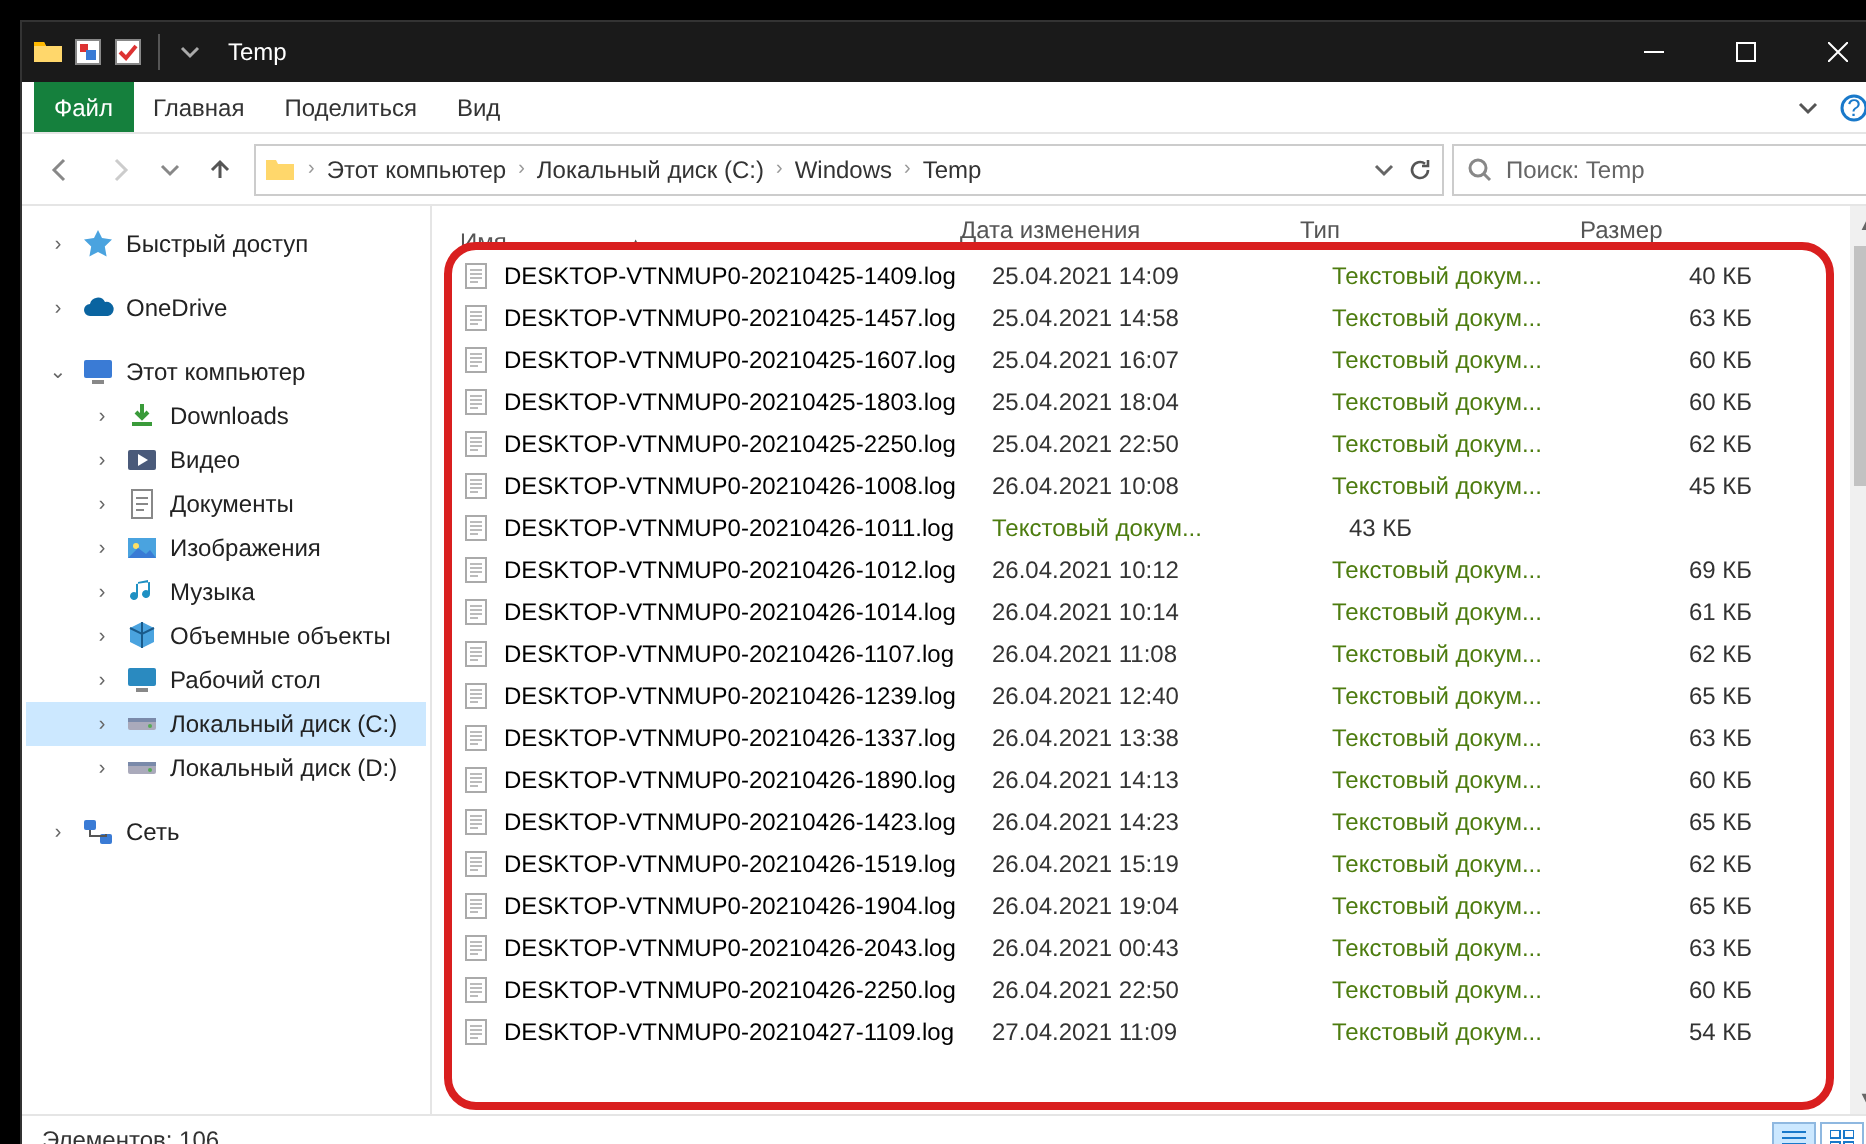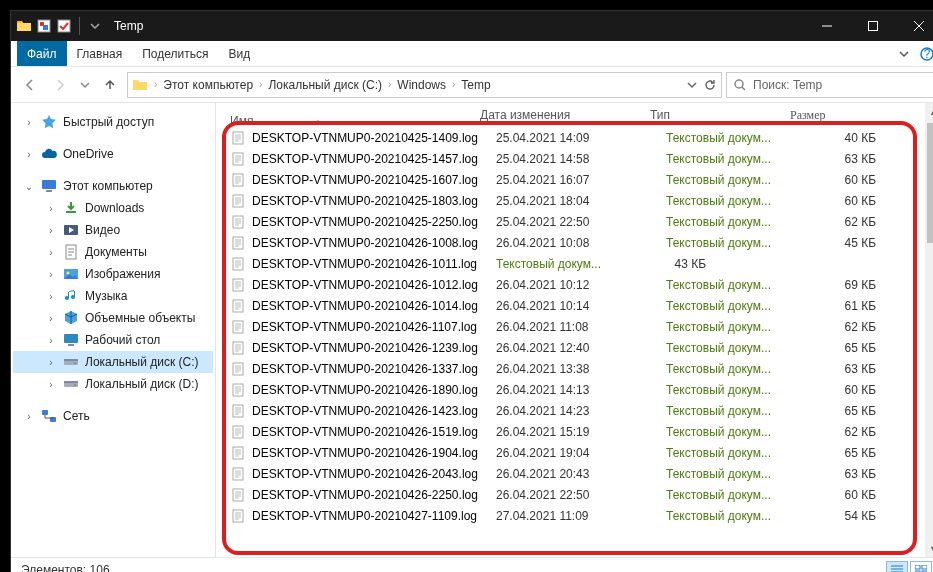--- a/index.html
+++ b/index.html
@@ -9,21 +9,21 @@
 .titlebar-icons { display:flex; align-items:center; padding:0 4px; gap:2px; }
 .ti { width:18px; height:18px; display:flex; align-items:center; justify-content:center; }
 .ti svg { display:block; }
 .sep { width:1px; height:18px; background:#555; margin:0 4px; }
 .title-dd { width:10px; height:10px; margin-left:4px; }
 .title-text { margin-left:10px; font-size:12px; }
 .winctrls { margin-left:auto; display:flex; }
 .winbtn { width:46px; height:30px; display:flex; align-items:center; justify-content:center; color:#fff; }
 .menubar { height:26px; background:#fff; border-bottom:1px solid #e5e5e5; display:flex; align-items:stretch; padding-left:6px; }
 .menuitem { padding:0 10px; display:flex; align-items:center; color:#333; cursor:default; }
-.menuitem.file { background:#0369a1; color:#fff; }
+.menuitem.file { background:#15803d; color:#fff; }
 .addrbar { height:36px; border-bottom:1px solid #e5e5e5; display:flex; align-items:center; padding:4px 6px; gap:4px; }
 .navbtn { width:26px; height:26px; display:flex; align-items:center; justify-content:center; color:#999; }
 .navbtn.active { color:#555; }
 .addrbox { flex:1; height:26px; border:1px solid #ccc; display:flex; align-items:center; padding:0 4px; gap:4px; overflow:hidden; }
 .crumb { display:flex; align-items:center; gap:2px; white-space:nowrap; color:#333; }
 .crumb-sep { color:#999; font-size:10px; margin:0 2px; }
 .addr-right { margin-left:auto; display:flex; align-items:center; gap:6px; }
 .searchbox { width:210px; height:26px; border:1px solid #ccc; display:flex; align-items:center; padding:0 6px; gap:6px; color:#666; }
 .searchicon { color:#888; }
 .content { flex:1; display:flex; overflow:hidden; position:relative; }
@@ -34,21 +34,21 @@
 .navitem.selected { background:#cce8ff; }
 .expander { width:12px; text-align:center; color:#666; font-size:10px; }
 .navicon { width:16px; height:16px; display:flex; align-items:center; justify-content:center; }
 .filepane { flex:1; position:relative; overflow:hidden; }
 .scrollbar-v { position:absolute; right:0; top:0; bottom:0; width:17px; background:#f0f0f0; }
 .scrollthumb { position:absolute; left:2px; right:2px; top:20px; height:120px; background:#c2c2c2; }
 .scrollbtn { position:absolute; left:0; right:0; height:17px; display:flex; align-items:center; justify-content:center; color:#666; font-size:9px; }
 .col-name { width:250px; }
 .col-date { width:170px; }
 .col-type { width:140px; }
-.col-size { width:90px;font-family:Liberation Serif, serif; }
+.col-size { width:90px; }
 .sort-ind { font-size:9px; color:#555; margin-left:60px; }
 .highlight-box { position:absolute; left:6px; right:25px; top:8px; bottom:8px; border:4px solid #d91f1f; border-radius:16px; pointer-events:none; z-index:10; }
 .headers-inner { position:absolute; left:8px; right:17px; top:-4px; height:22px; display:flex; align-items:center; color:#555;}
 .filerow { height:21px; display:flex; align-items:center; padding-left:14px; }
 .fileicon { width:16px; height:16px; margin-right:6px; display:flex; align-items:center; justify-content:center; }
 .fname { width:244px; white-space:nowrap; overflow:hidden; }
 .fdate { width:170px; color:#333; }
 .ftype { width:140px; color:#4d7c0f; white-space:nowrap; overflow:hidden; }
 .fsize { width:90px; color:#333; text-align:right; padding-right:20px;}
 .statusbar { height:24px; border-top:1px solid #e5e5e5; display:flex; align-items:center; padding:0 10px; color:#333; }
@@ -521,21 +521,21 @@
               <span class="fsize">65 КБ</span>
             </div>
             <div class="filerow">
               <span class="fileicon">
                 <svg width="14" height="14" viewBox="0 0 14 14">
                   <rect x="2" y="1" width="10" height="12" fill="#fff" stroke="#aaa"></rect>
                   <path d="M4 4h6M4 6h6M4 8h6M4 10h4" stroke="#bbb"></path>
                 </svg>
               </span>
               <span class="fname">DESKTOP-VTNMUP0-20210426-2043.log</span>
-              <span class="fdate">26.04.2021 20:43</span>
+              <span class="fdate">26.04.2021 00:43</span>
               <span class="ftype">Текстовый докум...</span>
               <span class="fsize">63 КБ</span>
             </div>
             <div class="filerow">
               <span class="fileicon">
                 <svg width="14" height="14" viewBox="0 0 14 14">
                   <rect x="2" y="1" width="10" height="12" fill="#fff" stroke="#aaa"></rect>
                   <path d="M4 4h6M4 6h6M4 8h6M4 10h4" stroke="#bbb"></path>
                 </svg>
               </span>

